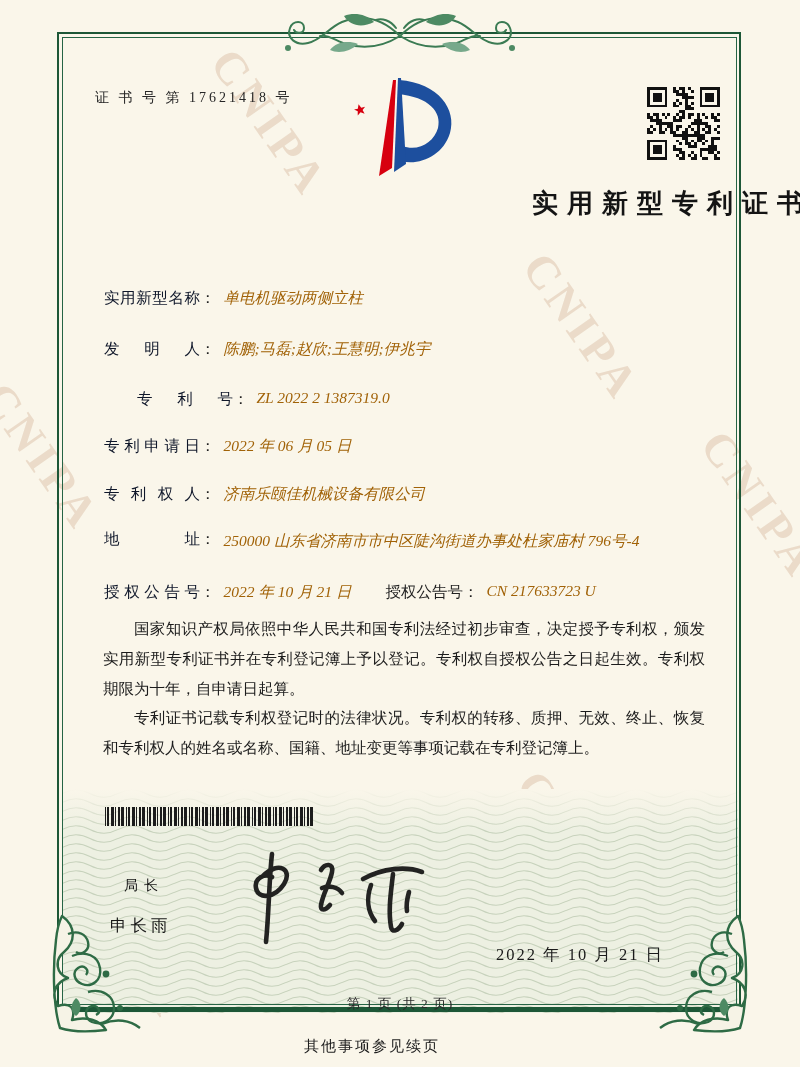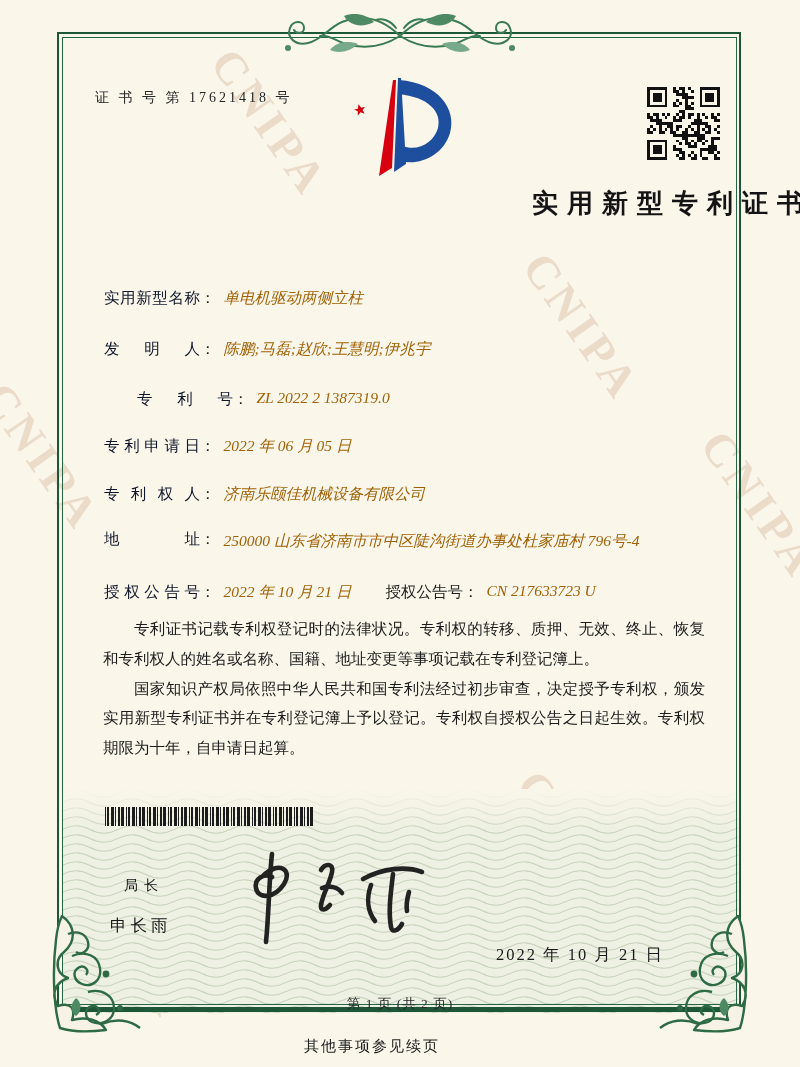--- a/index.html
+++ b/index.html
@@ -383,22 +383,22 @@
       <span class="flabel">授权公告号</span>
         <span class="fcolon">：</span>
       <span class="fvalue">2022 年 10 月 21 日</span>
       <span class="grant-extra">授权公告号</span>
         <span class="fcolon">：</span>
       <span class="fvalue">CN 217633723 U</span>
     </div>
   </div>
 
   <div class="body-text">
+    <p>国家知识产权局依照中华人民共和国专利法经过初步审查，决定授予专利权，颁发实用新型专利证书并在专利登记簿上予以登记。专利权自授权公告之日起生效。专利权期限为十年，自申请日起算。</p>
     <p>专利证书记载专利权登记时的法律状况。专利权的转移、质押、无效、终止、恢复和专利权人的姓名或名称、国籍、地址变更等事项记载在专利登记簿上。</p>
-    <p>国家知识产权局依照中华人民共和国专利法经过初步审查，决定授予专利权，颁发实用新型专利证书并在专利登记簿上予以登记。专利权自授权公告之日起生效。专利权期限为十年，自申请日起算。</p>
   </div>
 
   <div class="barcode" id="barcode">
       <span class="bar" style="width: 1px;"></span>
       <span class="gap" style="width: 1px;"></span>
       <span class="bar" style="width: 2px;"></span>
       <span class="gap" style="width: 2px;"></span>
       <span class="bar" style="width: 3px;"></span>
       <span class="gap" style="width: 1px;"></span>
       <span class="bar" style="width: 1px;"></span>

